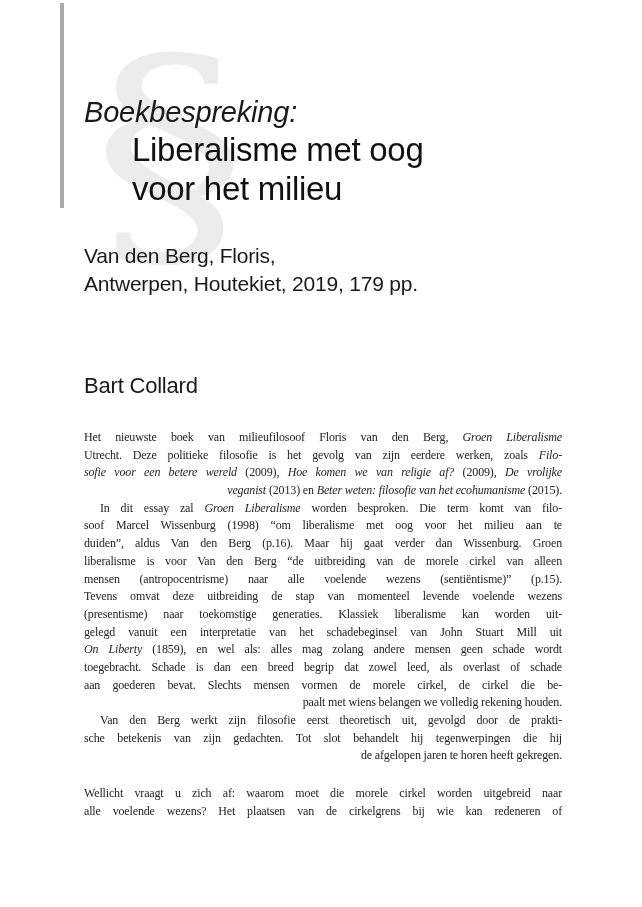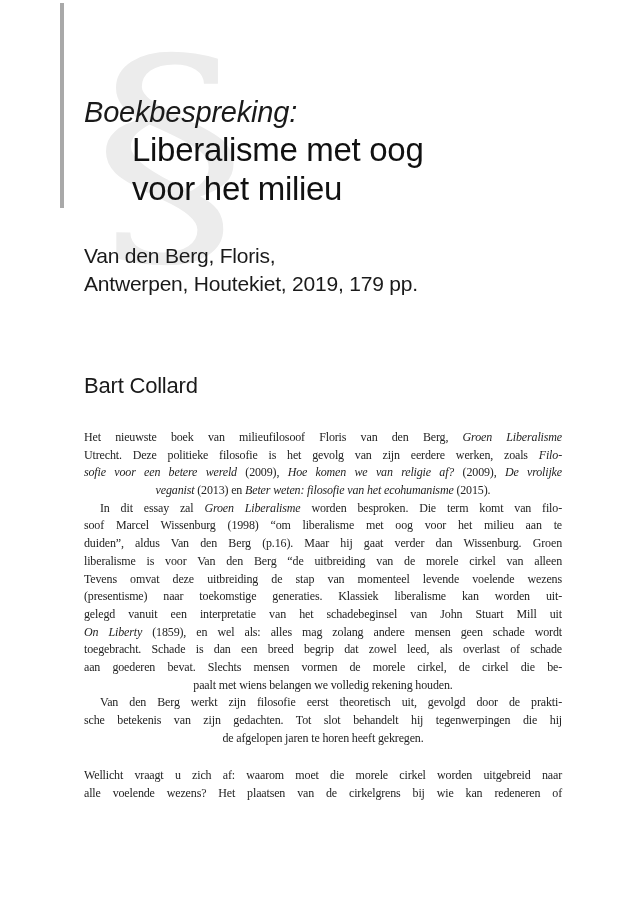--- a/index.html
+++ b/index.html
@@ -39,21 +39,21 @@
     position:absolute; left:84px; top:373px; z-index:1;
     font-size:22px; letter-spacing:-0.2px;
     color:var(--heading, #1a1a1a);
   }
   .body-text {
     position:absolute; left:84px; top:429px; width:478px; z-index:1;
     font-family:"Liberation Serif", serif;
     font-size:12px; line-height:17.7px; letter-spacing:-0.15px;
     color:var(--body-text, #232323);
   }
-  .line { white-space:nowrap; text-align:center; height:17.7px; }
+  .line { white-space:nowrap; text-align:right; height:17.7px; }
   .line.j { text-align:justify; text-align-last:justify; }
   .line.ind { padding-left:16px; }
   .line.gap { margin-top:20px; }
   .it { font-style:italic; }
 </style>
 </head>
 <body>
 
 <div class="page">
 
@@ -77,20 +77,21 @@
 
   <div class="body-text">
       <div class="line j"><span>Het nieuwste boek van milieufilosoof Floris van den Berg, </span><span class="it">Groen Liberalisme</span></div>
       <div class="line j"><span>Utrecht. Deze politieke filosofie is het gevolg van zijn eerdere werken, zoals </span><span class="it">Filo-</span></div>
       <div class="line j"><span class="it">sofie voor een betere wereld</span><span> (2009), </span><span class="it">Hoe komen we van religie af?</span><span> (2009), </span><span class="it">De vrolijke</span></div>
       <div class="line"><span class="it">veganist</span><span> (2013) en </span><span class="it">Beter weten: filosofie van het ecohumanisme</span><span> (2015).</span></div>
       <div class="line j ind"><span>In dit essay zal </span><span class="it">Groen Liberalisme</span><span> worden besproken. Die term komt van filo-</span></div>
       <div class="line j"><span>soof Marcel Wissenburg (1998) “om liberalisme met oog voor het milieu aan te</span></div>
       <div class="line j"><span>duiden”, aldus Van den Berg (p.16). Maar hij gaat verder dan Wissenburg. Groen</span></div>
       <div class="line j"><span>liberalisme is voor Van den Berg “de uitbreiding van de morele cirkel van alleen</span></div>
+      <div class="line j"><span>mensen (antropocentrisme) naar alle voelende wezens (sentiëntisme)” (p.15).</span></div>
       <div class="line j"><span>Tevens omvat deze uitbreiding de stap van momenteel levende voelende wezens</span></div>
       <div class="line j"><span>(presentisme) naar toekomstige generaties. Klassiek liberalisme kan worden uit-</span></div>
       <div class="line j"><span>gelegd vanuit een interpretatie van het schadebeginsel van John Stuart Mill uit</span></div>
       <div class="line j"><span class="it">On Liberty</span><span> (1859), en wel als: alles mag zolang andere mensen geen schade wordt</span></div>
       <div class="line j"><span>toegebracht. Schade is dan een breed begrip dat zowel leed, als overlast of schade</span></div>
       <div class="line j"><span>aan goederen bevat. Slechts mensen vormen de morele cirkel, de cirkel die be-</span></div>
       <div class="line"><span>paalt met wiens belangen we volledig rekening houden.</span></div>
       <div class="line j ind"><span>Van den Berg werkt zijn filosofie eerst theoretisch uit, gevolgd door de prakti-</span></div>
       <div class="line j"><span>sche betekenis van zijn gedachten. Tot slot behandelt hij tegenwerpingen die hij</span></div>
       <div class="line"><span>de afgelopen jaren te horen heeft gekregen.</span></div>

